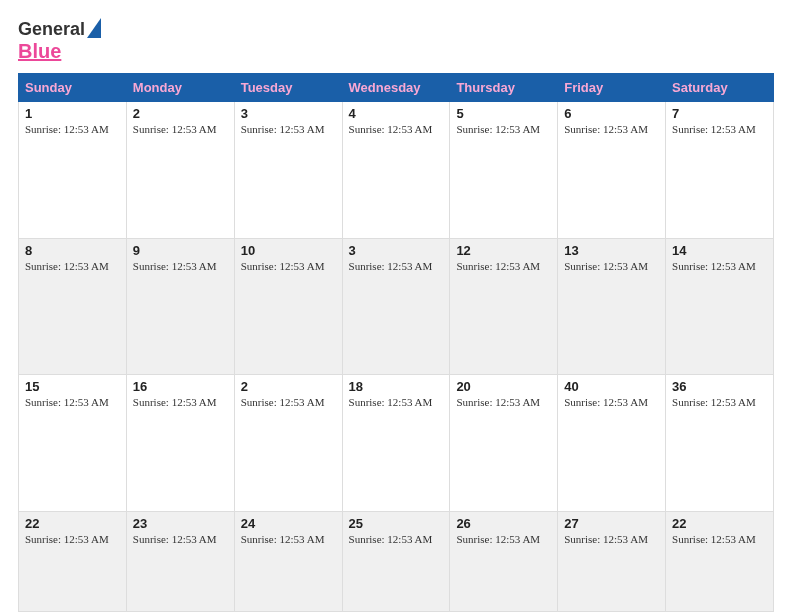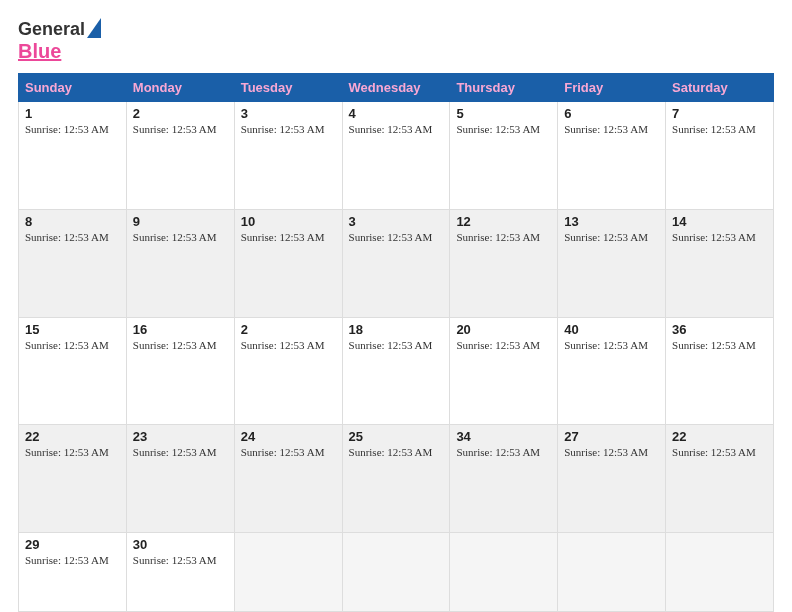--- a/index.html
+++ b/index.html
@@ -227,42 +227,27 @@
           </td>
           <td>
             <div class="day-num">24</div>
             <div class="sunrise">Sunrise: 12:53 AM</div>
           </td>
           <td>
             <div class="day-num">25</div>
             <div class="sunrise">Sunrise: 12:53 AM</div>
           </td>
           <td>
-            <div class="day-num">34</div>
+            <div class="day-num">26</div>
             <div class="sunrise">Sunrise: 12:53 AM</div>
           </td>
           <td>
             <div class="day-num">27</div>
             <div class="sunrise">Sunrise: 12:53 AM</div>
           </td>
           <td>
             <div class="day-num">22</div>
             <div class="sunrise">Sunrise: 12:53 AM</div>
           </td>
-        </tr>
-        <tr>
-          <td>
-            <div class="day-num">29</div>
-            <div class="sunrise">Sunrise: 12:53 AM</div>
-          </td>
-          <td>
-            <div class="day-num">30</div>
-            <div class="sunrise">Sunrise: 12:53 AM</div>
-          </td>
-          <td class="empty"></td>
-          <td class="empty"></td>
-          <td class="empty"></td>
-          <td class="empty"></td>
-          <td class="empty"></td>
         </tr>
       </tbody>
   </table>
 </div>
 
 </body></html>

